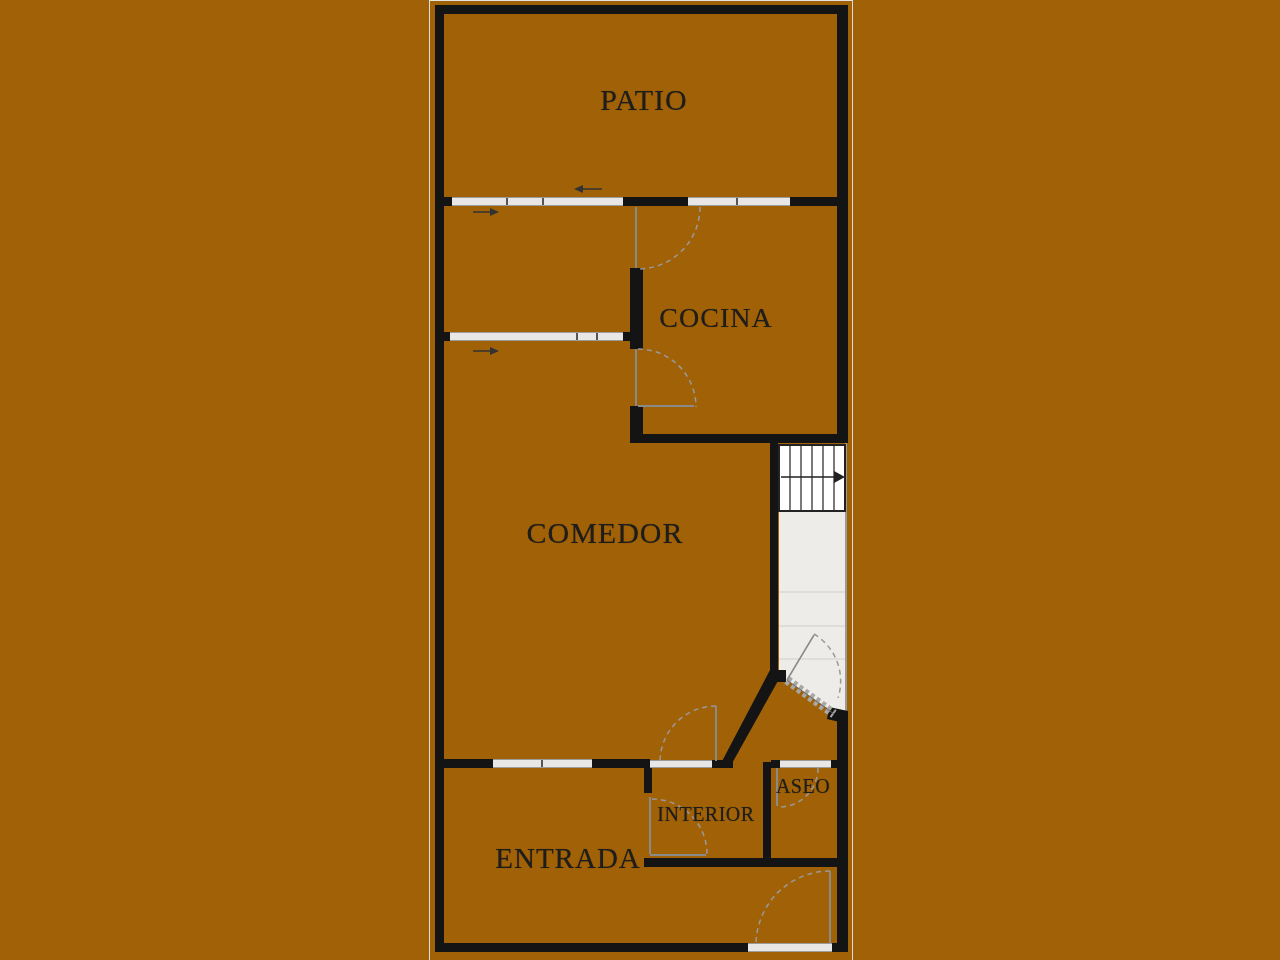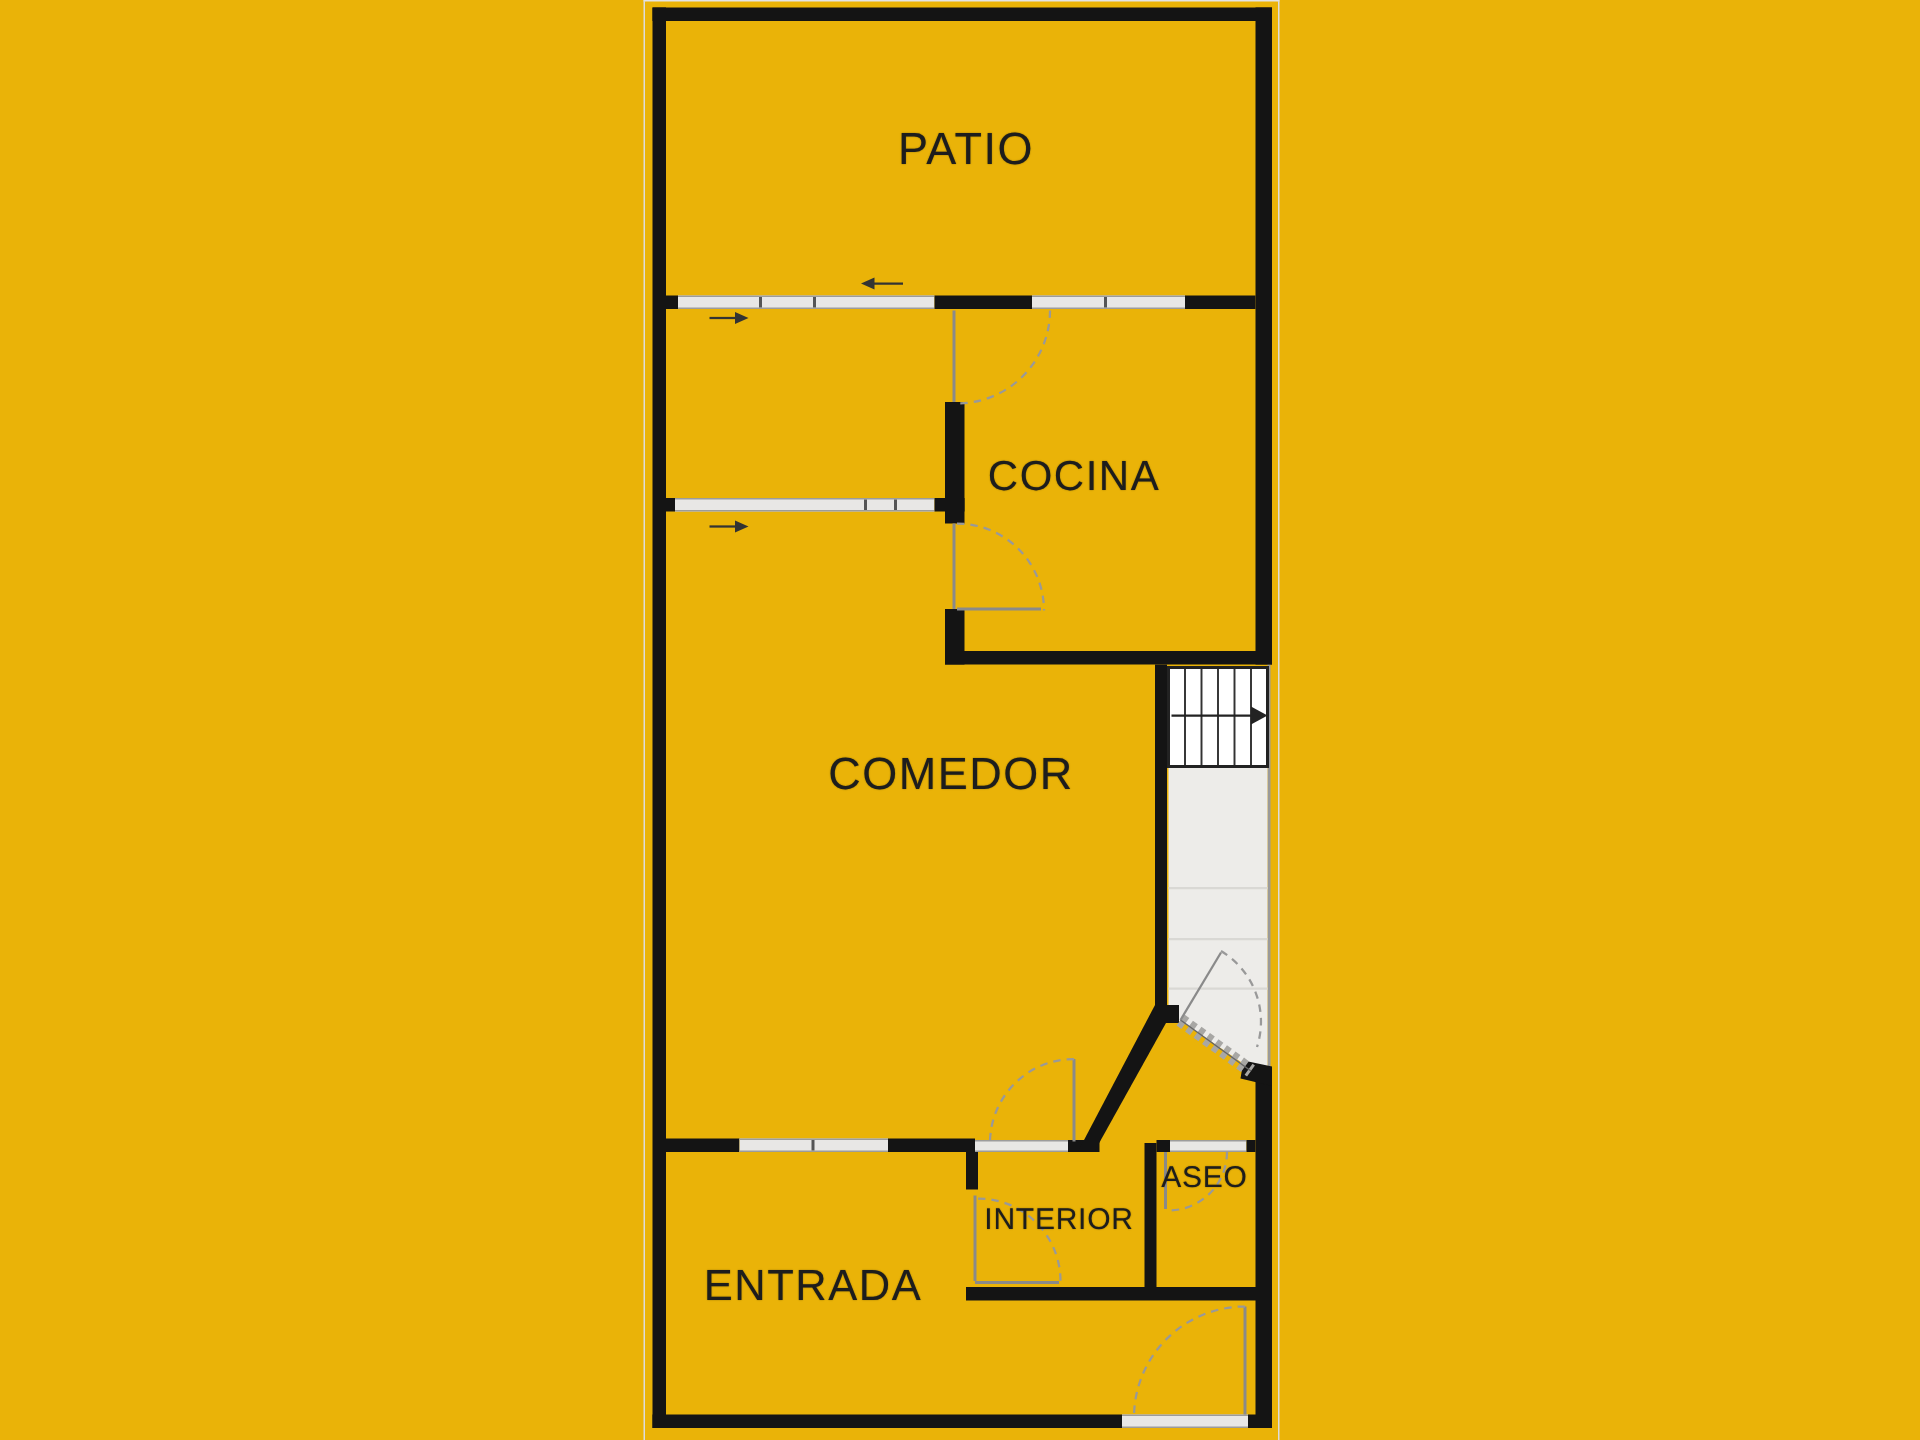--- a/index.html
+++ b/index.html
@@ -1,17 +1,17 @@
 <!DOCTYPE html>
 <html style="--wall: #141414; --window-band: #e8e7e5; --corridor-fill: #edece9; --arc-line: #999999; --leaf-line: #8a8a8a;"><head>
 <meta charset="utf-8">
 <style>
   html,body{margin:0;padding:0;background:#ffffff;}
-  .canvas{position:relative;width:1280px;height:960px;background:#eab308;overflow:hidden;
-          font-family:Liberation Sans, sans-serif;}
+  .canvas{position:relative;width:1280px;height:960px;background:#a16207;overflow:hidden;
+          font-family:Liberation Serif, serif;}
   .img-edge{position:absolute;left:429px;top:0;width:422px;height:959px;
             border-left:1px solid #dcdcdc;border-right:1px solid #dcdcdc;border-top:1px solid #e4e4e4;}
   .w{position:absolute;background:var(--wall,#141414);}
   .win{position:absolute;background:var(--window-band,#e8e7e5);
        border-top:1px solid #9c9c9c;border-bottom:1px solid #9c9c9c;box-sizing:border-box;}
   svg.overlay{position:absolute;left:0;top:0;width:1280px;height:960px;}
   .lbl{position:absolute;transform:translate(-50%,-50%);color:#1d1d1d;
        text-shadow:0 0 1px rgba(0,0,0,0.45);letter-spacing:1px;text-align:center;white-space:pre-line;}
   .lbl-lg{font-size:30px;}
   .lbl-md{font-size:28px;line-height:31px;}
@@ -135,17 +135,17 @@
       </g>
       <g>
         <line x1="473" y1="351" x2="492" y2="351" stroke="#333" stroke-width="1.5"></line>
         <polygon points="490,347 499,351 490,355" fill="#333"></polygon>
       </g>
     </g>
   </svg>
 
   <div class="lbl lbl-lg" style="left:644px;top:100px;">PATIO</div>
   <div class="lbl lbl-md" style="left:716px;top:317px;text-align:right;">COCINA</div>
-  <div class="lbl lbl-lg" style="left:605px;top:517px;margin-left:29px;">COMEDOR</div>
+  <div class="lbl lbl-lg" style="left:605px;top:533px;">COMEDOR</div>
   <div class="lbl lbl-sm" style="left:706px;top:814px;">INTERIOR</div>
   <div class="lbl lbl-sm" style="left:803px;top:786px;">ASEO</div>
-  <div class="lbl" style="left:542px;top:858px;font-size:29px;">ENTRADA</div>
+  <div class="lbl" style="left:568px;top:858px;font-size:29px;">ENTRADA</div>
 </div>
 
 </body></html>

